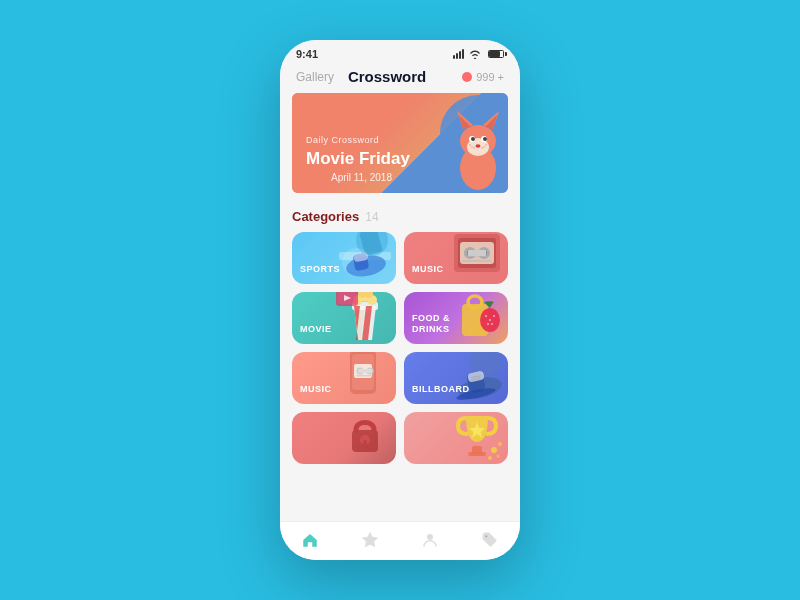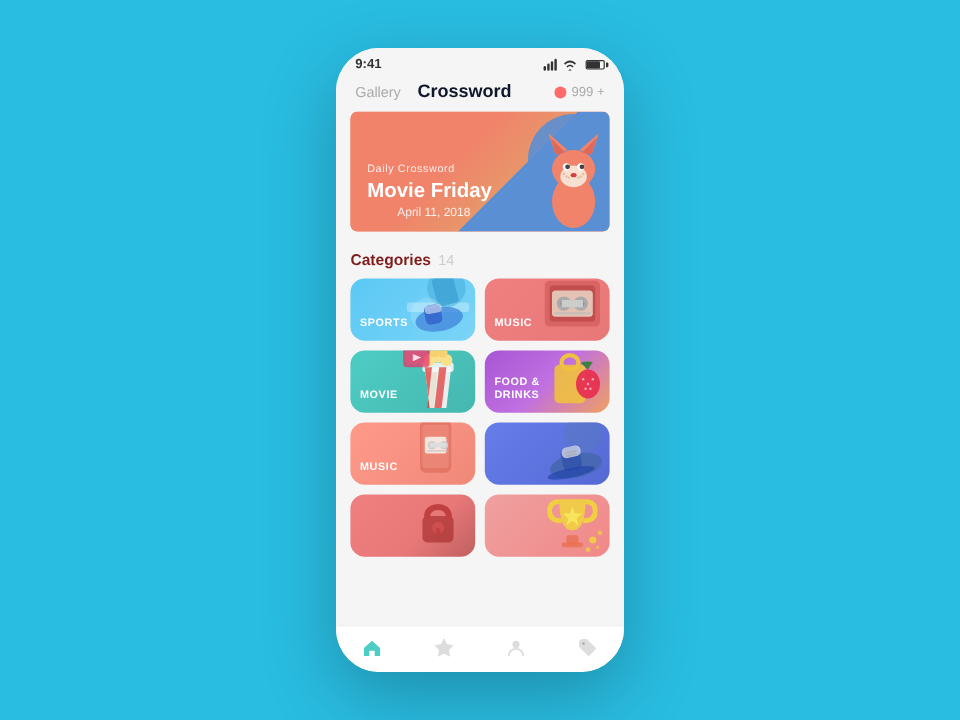--- a/index.html
+++ b/index.html
@@ -474,20 +474,21 @@
 
           <ellipse cx="40" cy="20" rx="16" ry="16" fill="#5577bb" opacity="0.5"></ellipse>
           <ellipse cx="34" cy="46" rx="22" ry="10" fill="#4466aa" opacity="0.8" transform="rotate(-12 34 46)"></ellipse>
           <rect x="22" y="30" width="16" height="20" rx="5" fill="#3355aa" opacity="0.9" transform="rotate(-12 30 40)"></rect>
           <rect x="22" y="30" width="16" height="9" rx="4" fill="#fff" opacity="0.6" transform="rotate(-12 30 35)"></rect>
           <rect x="25" y="34" width="10" height="1.5" rx="1" fill="#aaa" opacity="0.7" transform="rotate(-12 30 35)"></rect>
           <rect x="25" y="36.5" width="10" height="1.5" rx="1" fill="#aaa" opacity="0.7" transform="rotate(-12 30 38)"></rect>
 
           <ellipse cx="30" cy="52" rx="20" ry="4" fill="#2244aa" opacity="0.7" transform="rotate(-12 30 52)"></ellipse>
         </svg>
+        <span class="grid-card-label">BILLBOARD</span>
       </div>
 
       <div class="grid-card card-time">
         <svg class="illus" width="62" height="62" viewBox="0 0 62 62">
 
           <rect x="18" y="28" width="26" height="22" rx="4" fill="#aa3030" opacity="0.7"></rect>
           <path d="M22 28 C22 18 40 18 40 28" fill="none" stroke="#c04040" stroke-width="5" stroke-linecap="round"></path>
           <circle cx="31" cy="38" r="5" fill="#d05050" opacity="0.9"></circle>
           <rect x="29" y="38" width="4" height="7" rx="2" fill="#c04040" opacity="0.9"></rect>
         </svg>

